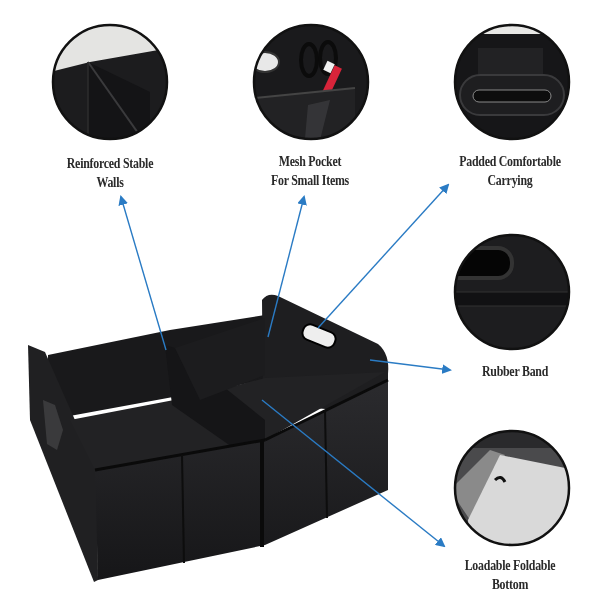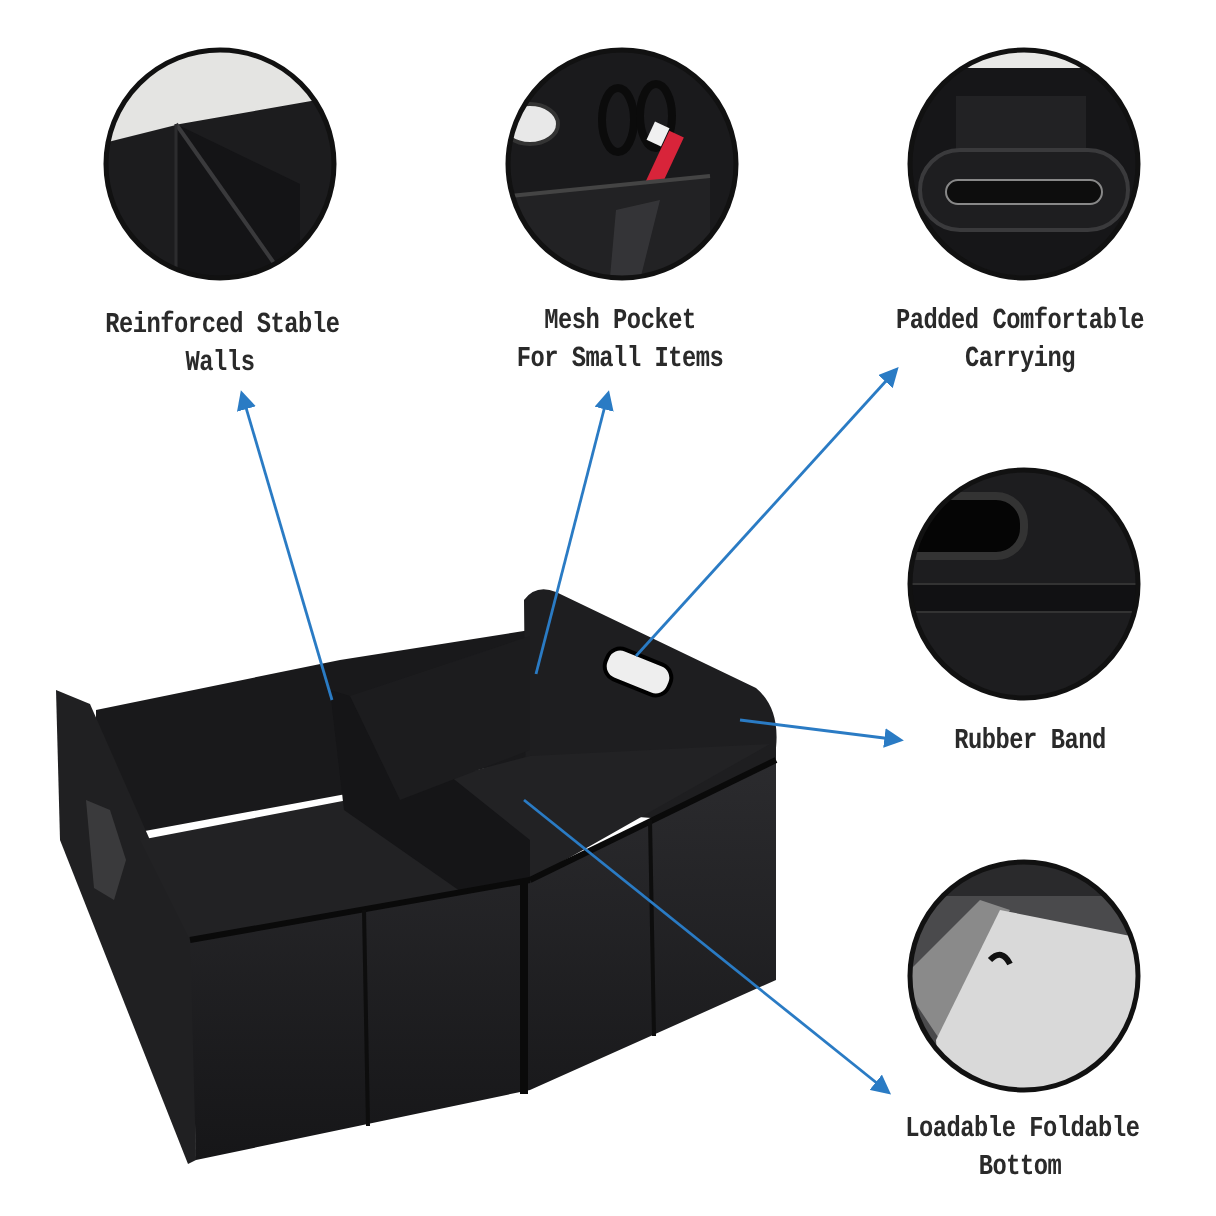--- a/index.html
+++ b/index.html
@@ -1,16 +1,16 @@
 <!DOCTYPE html>
 <html><head>
 <meta charset="utf-8">
 <style>
   html, body { margin: 0; padding: 0; background: #ffffff; }
-  #stage { position: relative; width: 608px; height: 608px; overflow: hidden; background: #ffffff; font-family: Liberation Mono, monospace; }
+  #stage { position: relative; width: 608px; height: 608px; overflow: hidden; background: #ffffff; font-family: Liberation Serif, serif; }
   .label { position: absolute; text-align: center; color: #2a2a2a; font-weight: bold; font-size: 14.5px; line-height: 19px; letter-spacing: -0.3px; transform: scaleX(0.82); transform-origin: center top; white-space: nowrap; }
   .label span { display: block; }
   svg { position: absolute; left: 0; top: 0; }
 </style>
 </head>
 <body>
 
 <div id="stage">
 
   <svg width="608" height="608" viewBox="0 0 608 608">

